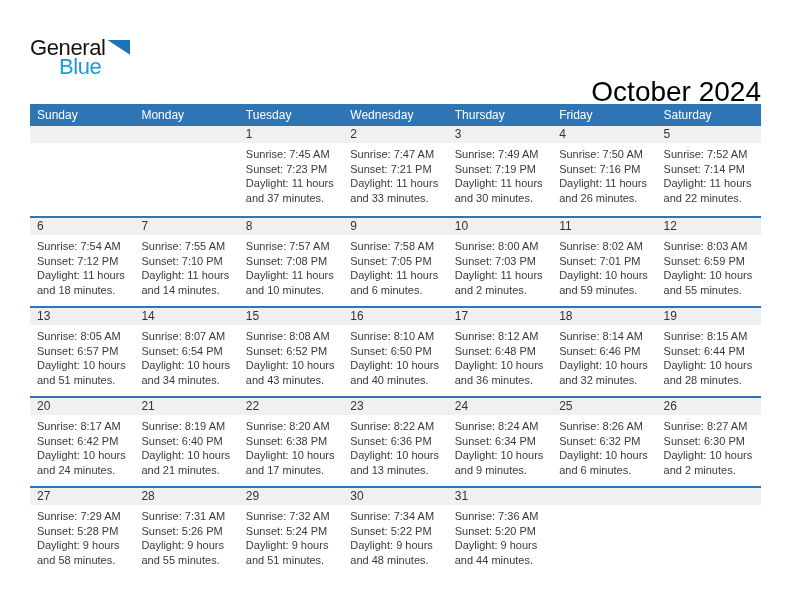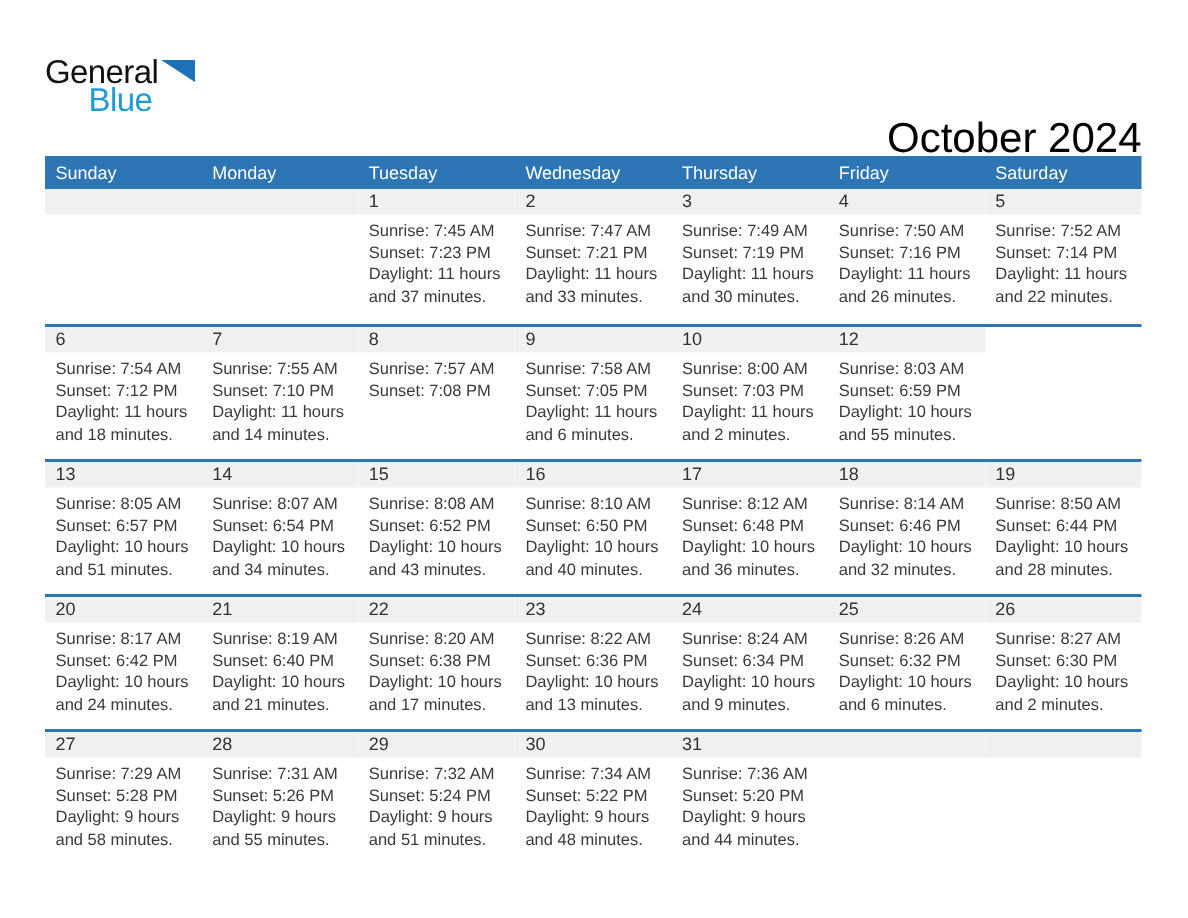--- a/index.html
+++ b/index.html
@@ -126,39 +126,48 @@
               <div class="day-line">Sunrise: 7:55 AM</div>
               <div class="day-line">Sunset: 7:10 PM</div>
               <div class="day-line">Daylight: 11 hours and 14 minutes.</div>
             </div>
           </div>
           <div class="day-cell">
             <div class="day-num">8</div>
             <div class="day-body">
               <div class="day-line">Sunrise: 7:57 AM</div>
               <div class="day-line">Sunset: 7:08 PM</div>
+              <div class="day-line">Daylight: 11 hours and 10 minutes.</div>
             </div>
           </div>
           <div class="day-cell">
             <div class="day-num">9</div>
             <div class="day-body">
               <div class="day-line">Sunrise: 7:58 AM</div>
               <div class="day-line">Sunset: 7:05 PM</div>
               <div class="day-line">Daylight: 11 hours and 6 minutes.</div>
             </div>
           </div>
           <div class="day-cell">
             <div class="day-num">10</div>
             <div class="day-body">
               <div class="day-line">Sunrise: 8:00 AM</div>
               <div class="day-line">Sunset: 7:03 PM</div>
               <div class="day-line">Daylight: 11 hours and 2 minutes.</div>
             </div>
           </div>
           <div class="day-cell">
+            <div class="day-num">11</div>
+            <div class="day-body">
+              <div class="day-line">Sunrise: 8:02 AM</div>
+              <div class="day-line">Sunset: 7:01 PM</div>
+              <div class="day-line">Daylight: 10 hours and 59 minutes.</div>
+            </div>
+          </div>
+          <div class="day-cell">
             <div class="day-num">12</div>
             <div class="day-body">
               <div class="day-line">Sunrise: 8:03 AM</div>
               <div class="day-line">Sunset: 6:59 PM</div>
               <div class="day-line">Daylight: 10 hours and 55 minutes.</div>
             </div>
           </div>
         </div>
         <div class="week-row">
           <div class="day-cell">
@@ -205,21 +214,21 @@
             <div class="day-num">18</div>
             <div class="day-body">
               <div class="day-line">Sunrise: 8:14 AM</div>
               <div class="day-line">Sunset: 6:46 PM</div>
               <div class="day-line">Daylight: 10 hours and 32 minutes.</div>
             </div>
           </div>
           <div class="day-cell">
             <div class="day-num">19</div>
             <div class="day-body">
-              <div class="day-line">Sunrise: 8:50 AM</div>
+              <div class="day-line">Sunrise: 8:15 AM</div>
               <div class="day-line">Sunset: 6:44 PM</div>
               <div class="day-line">Daylight: 10 hours and 28 minutes.</div>
             </div>
           </div>
         </div>
         <div class="week-row">
           <div class="day-cell">
             <div class="day-num">20</div>
             <div class="day-body">
               <div class="day-line">Sunrise: 8:17 AM</div>

